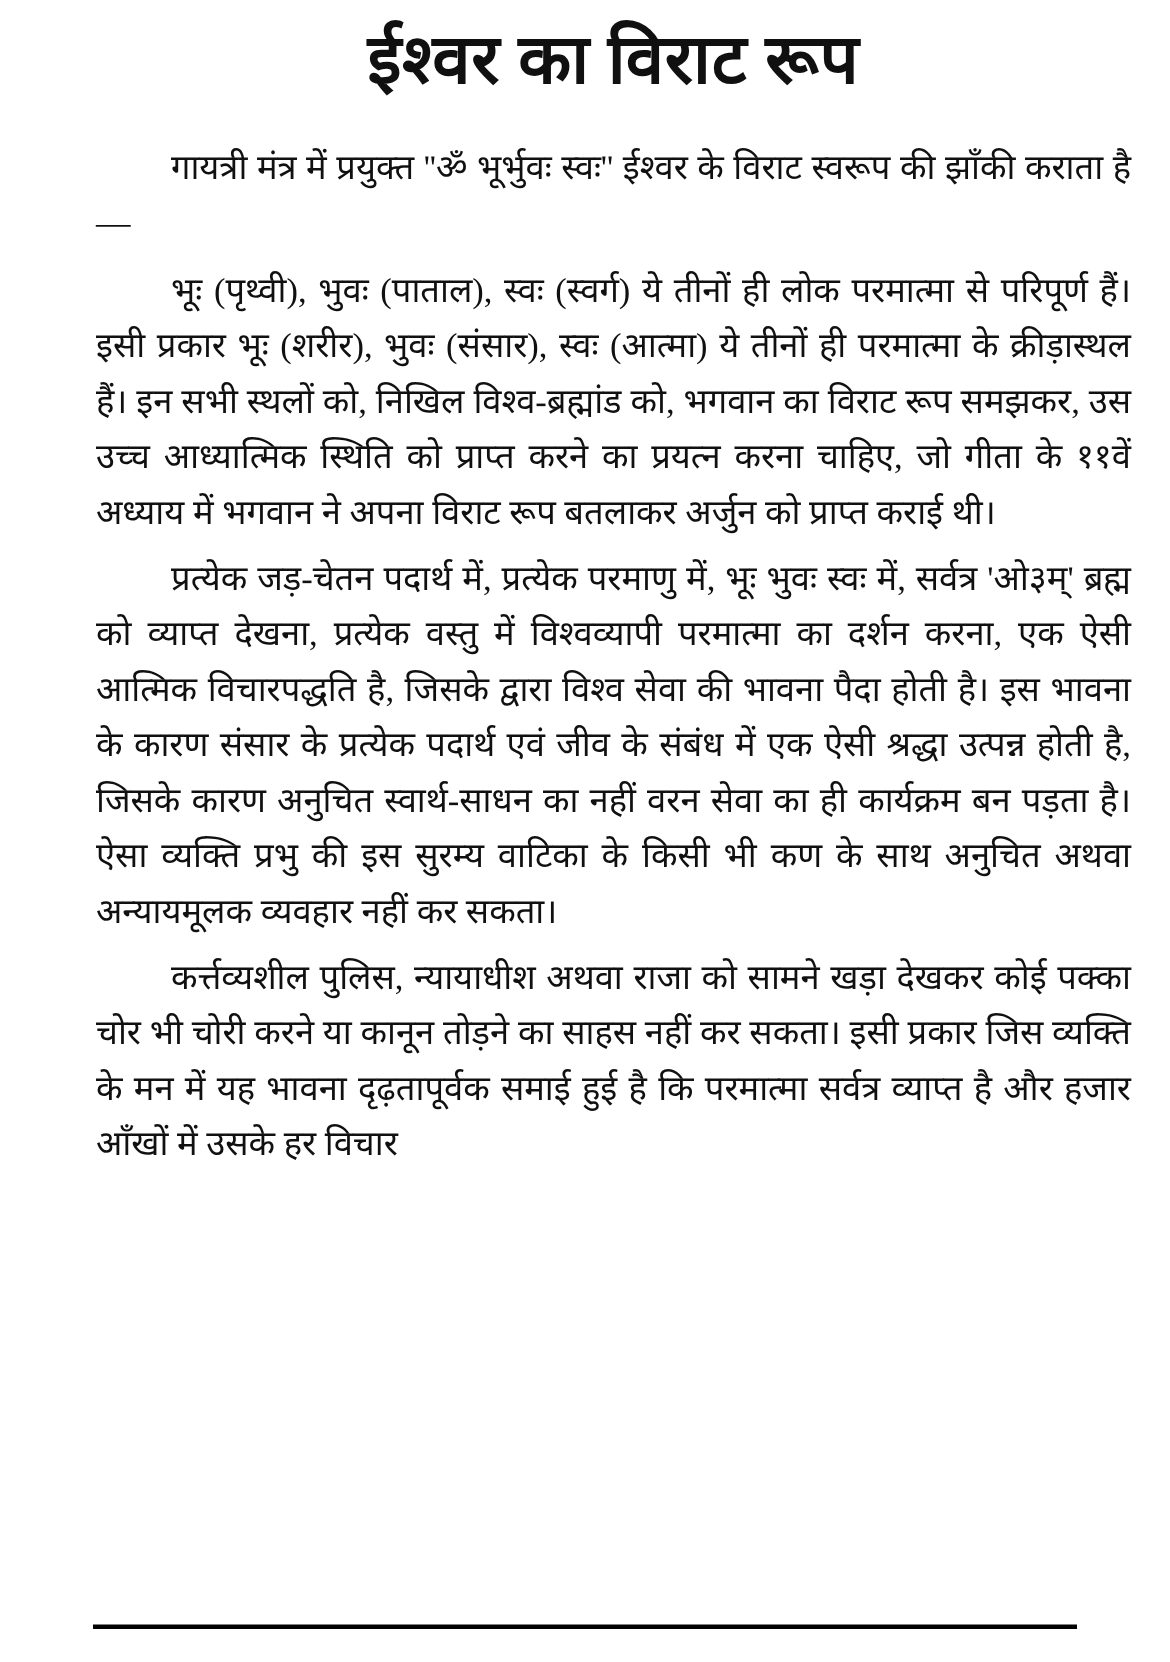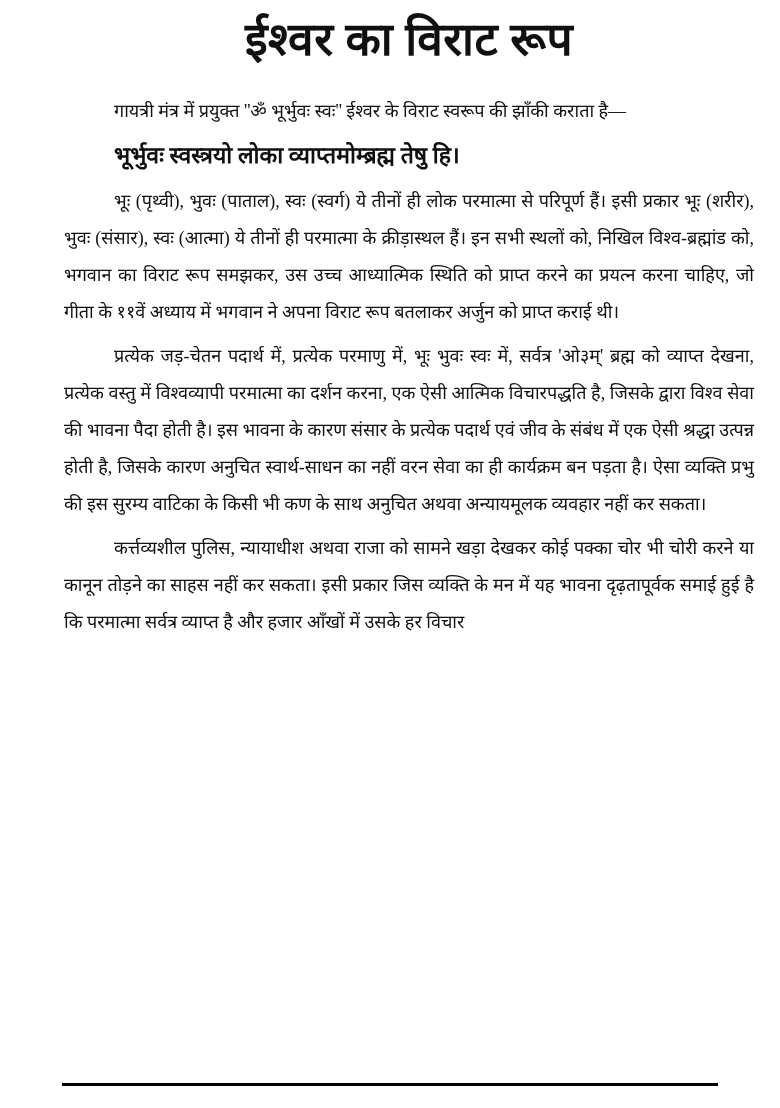--- a/index.html
+++ b/index.html
@@ -23,21 +23,21 @@
   .title {
     margin: 4px 0 26px 0;
     font-size: 46px;
     line-height: 1.15;
     font-weight: 700;
     text-align: center;
     letter-spacing: 0.5px;
   }
   .para {
     margin: 0 0 7px 0;
-    font-size: 18px;
+    font-size: 23px;
     line-height: 37px;
     text-align: justify;
     text-indent: 50px;
   }
   .verse {
     margin: 2px 0 8px 0;
   }
   .verse-line {
     margin: 0 0 2px 50px;
     font-size: 23px;
@@ -60,21 +60,20 @@
 </head>
 <body>
 
 <div class="page">
 
   <h1 class="title">ईश्वर का विराट रूप</h1>
 
   <p class="para">गायत्री मंत्र में प्रयुक्त ''ॐ भूर्भुवः स्वः'' ईश्वर के विराट स्वरूप की झाँकी कराता है—</p>
 
   <div class="verse">
-    <p class="verse-line">भूर्भुवः स्वस्त्रयो लोका व्याप्तमोम्ब्रह्म तेषु हि।</p>
   </div>
 
 
   <p class="para">भूः (पृथ्वी), भुवः (पाताल), स्वः (स्वर्ग) ये तीनों ही लोक परमात्मा से परिपूर्ण हैं। इसी प्रकार भूः (शरीर), भुवः (संसार), स्वः (आत्मा) ये तीनों ही परमात्मा के क्रीड़ास्थल हैं। इन सभी स्थलों को, निखिल विश्व-ब्रह्मांड को, भगवान का विराट रूप समझकर, उस उच्च आध्यात्मिक स्थिति को प्राप्त करने का प्रयत्न करना चाहिए, जो गीता के ११वें अध्याय में भगवान ने अपना विराट रूप बतलाकर अर्जुन को प्राप्त कराई थी।</p>
 
   <p class="para">प्रत्येक जड़-चेतन पदार्थ में, प्रत्येक परमाणु में, भूः भुवः स्वः में, सर्वत्र 'ओ३म्' ब्रह्म को व्याप्त देखना, प्रत्येक वस्तु में विश्वव्यापी परमात्मा का दर्शन करना, एक ऐसी आत्मिक विचारपद्धति है, जिसके द्वारा विश्व सेवा की भावना पैदा होती है। इस भावना के कारण संसार के प्रत्येक पदार्थ एवं जीव के संबंध में एक ऐसी श्रद्धा उत्पन्न होती है, जिसके कारण अनुचित स्वार्थ-साधन का नहीं वरन सेवा का ही कार्यक्रम बन पड़ता है। ऐसा व्यक्ति प्रभु की इस सुरम्य वाटिका के किसी भी कण के साथ अनुचित अथवा अन्यायमूलक व्यवहार नहीं कर सकता।</p>
 
   <p class="para">कर्त्तव्यशील पुलिस, न्यायाधीश अथवा राजा को सामने खड़ा देखकर कोई पक्का चोर भी चोरी करने या कानून तोड़ने का साहस नहीं कर सकता। इसी प्रकार जिस व्यक्ति के मन में यह भावना दृढ़तापूर्वक समाई हुई है कि परमात्मा सर्वत्र व्याप्त है और हजार आँखों में उसके हर विचार</p>
 
   <div class="footer-rule"></div>

